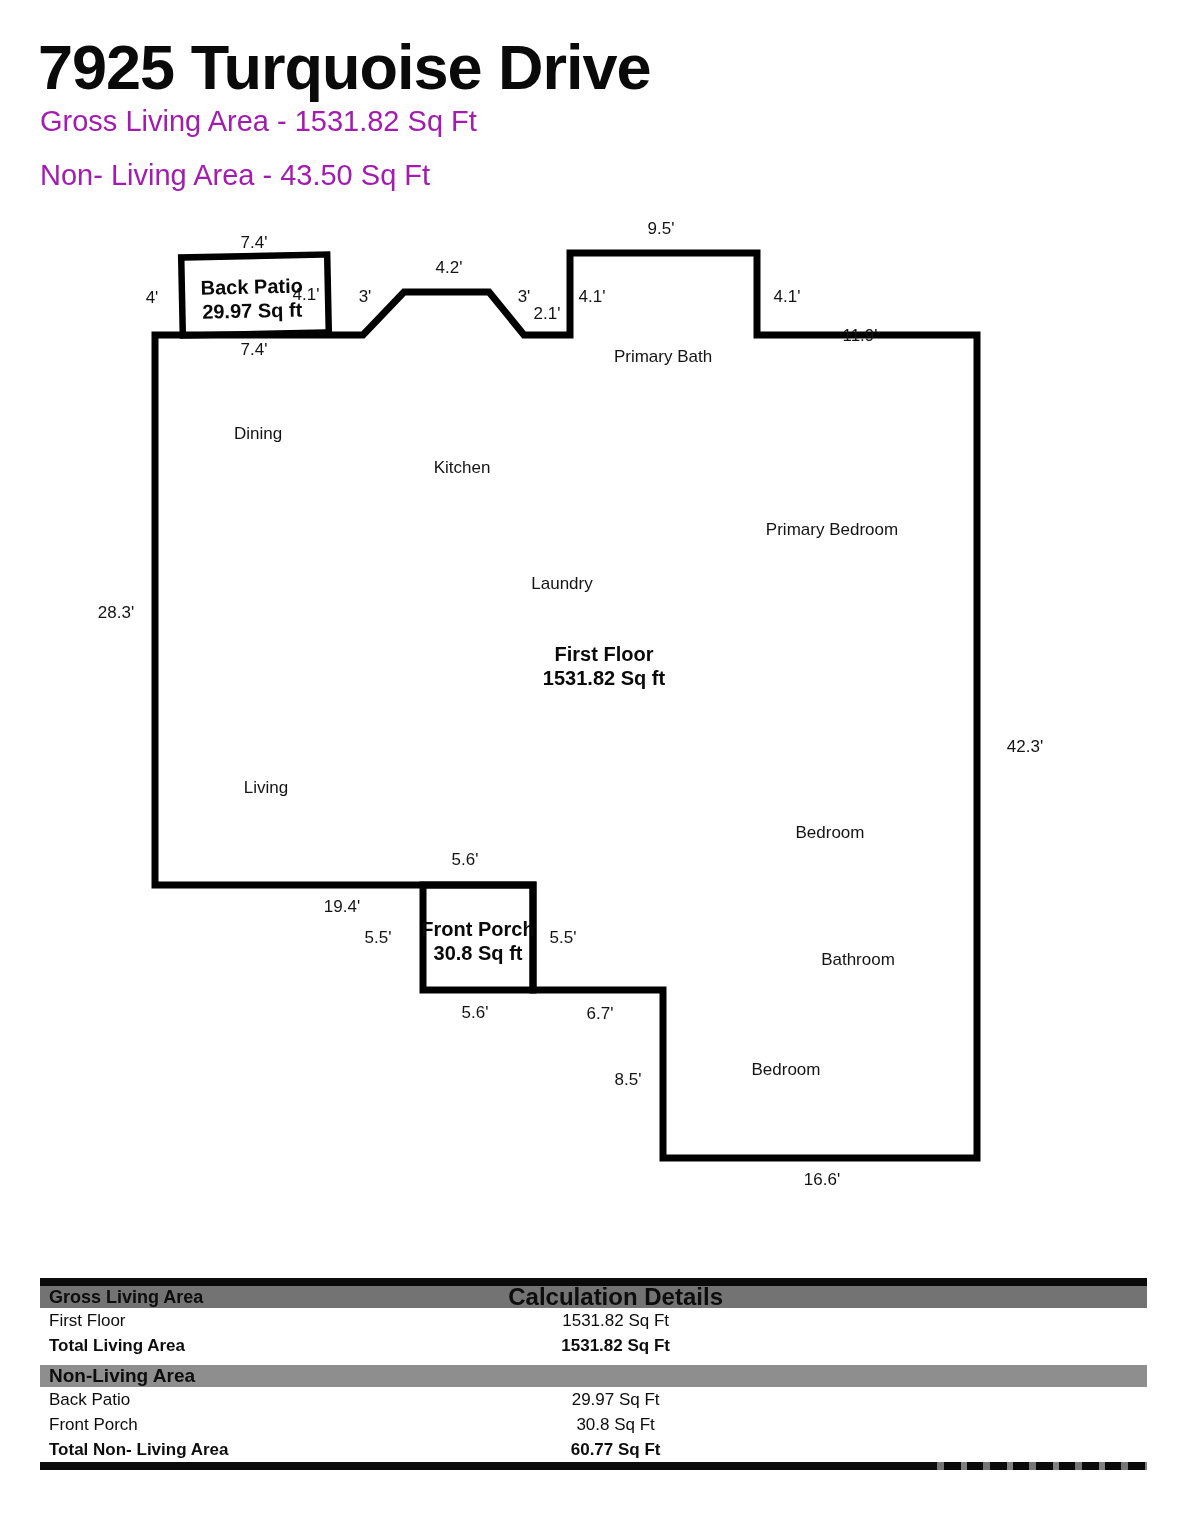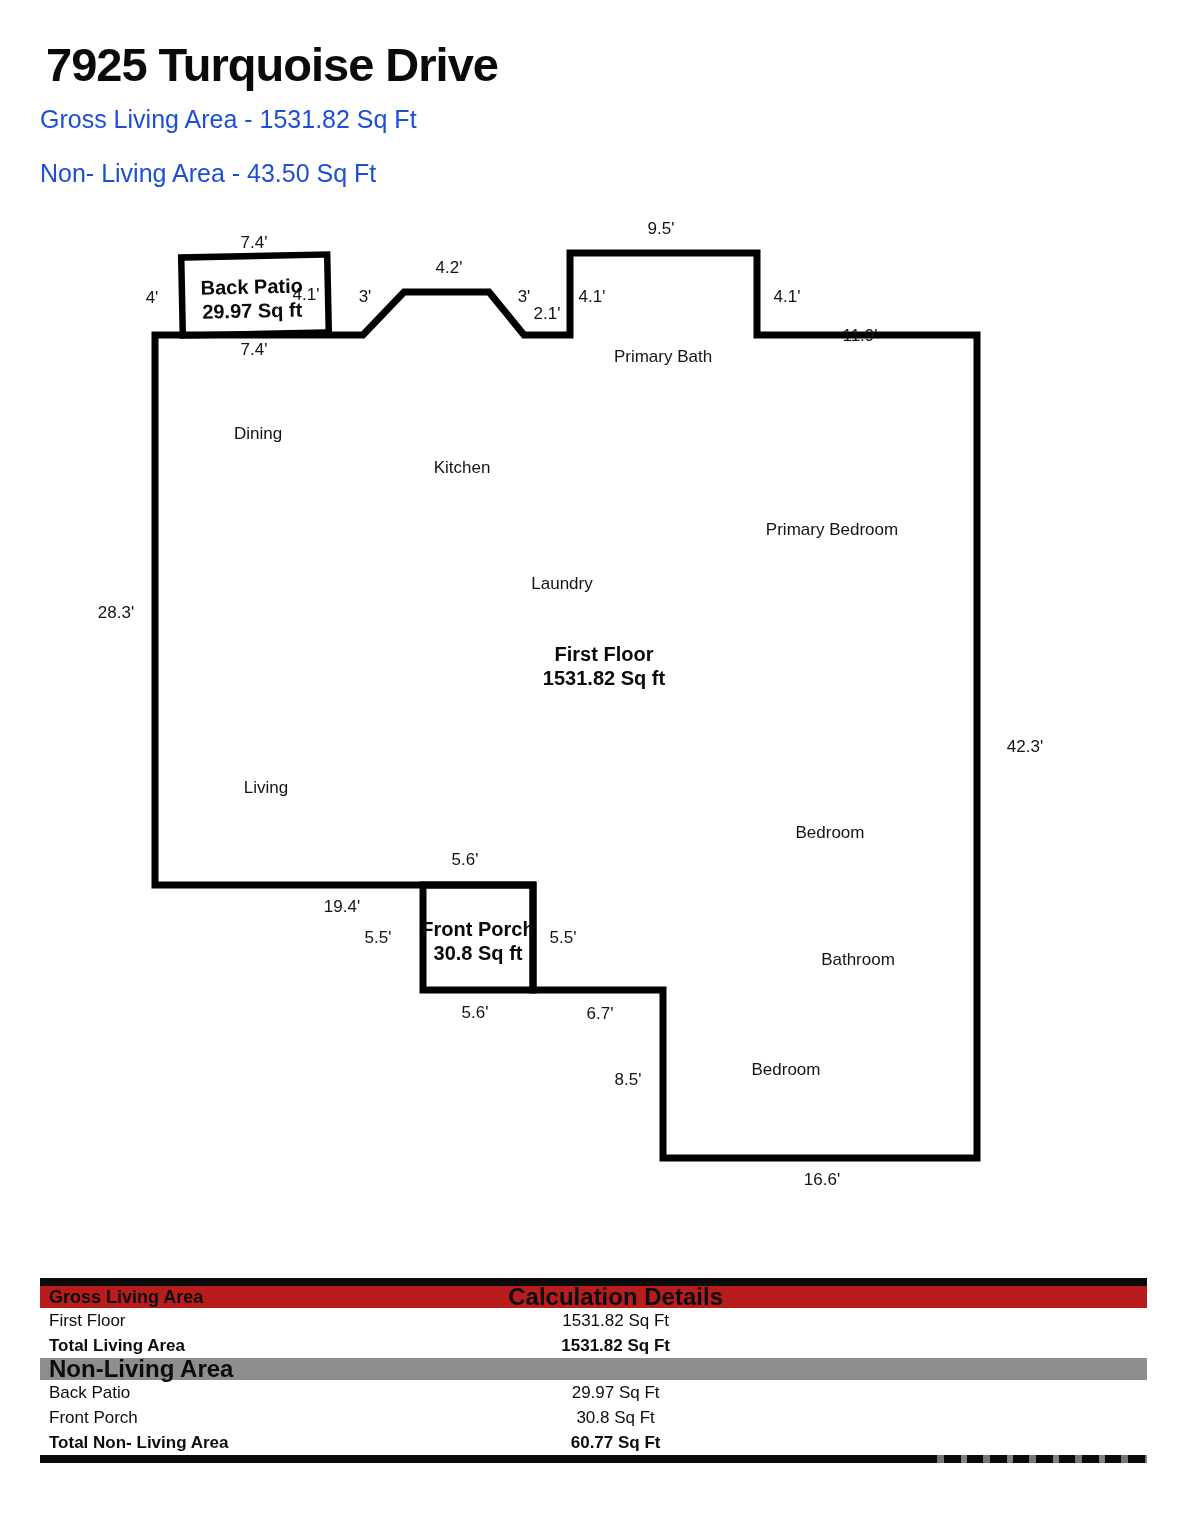--- a/index.html
+++ b/index.html
@@ -8,26 +8,26 @@
     width:1187px;height:1536px;
     background:#ffffff;
     font-family:"Liberation Sans", sans-serif;
     color:#0d0d0d;
     overflow:hidden;
     border-right:2px solid #dcdcdc;
   }
   
   .title{
     position:absolute;left:38px;top:28px;
-    font-size:47px;font-weight:700;letter-spacing:-1px;
-    line-height:1.25;margin:8px;color:#0a0a0a;
+    font-size:63px;font-weight:700;letter-spacing:-1px;
+    line-height:1.25;margin:0;color:#0a0a0a;
   }
   .subtitle{
     position:absolute;left:40px;
-    font-size:25px;font-weight:400;color:#1d4ed8;line-height:1.1;
+    font-size:29px;font-weight:400;color:#a21caf;line-height:1.1;
   }
   .subtitle.s1{top:106px;}
   .subtitle.s2{top:160px;}
   
   .plan-svg{position:absolute;left:0;top:0;z-index:1;}
   .plan-label{
     position:absolute;z-index:2;
     transform:translate(-50%,-50%);
     white-space:nowrap;
   }
@@ -49,27 +49,27 @@
     position:absolute;right:0;top:0;height:100%;width:210px;
     background:repeating-linear-gradient(90deg,
       rgba(130,130,130,0.9) 0 7px, rgba(10,10,10,1) 7px 24px,
       rgba(150,150,150,0.85) 24px 30px, rgba(10,10,10,1) 30px 46px);
   }
   .t-title{
     height:26px;line-height:27px;text-align:center;
     font-weight:700;font-size:18px;
   }
   .t-head{
-    position:relative;height:22px;background:#b91c1c;
+    position:relative;height:22px;background:#737373;
     display:flex;align-items:center;
   }
   .t-head .t-label{font-weight:700;font-size:18px;}
   .t-head .t-value{font-weight:700;font-size:24px;}
   .t-row{position:relative;display:flex;align-items:center;height:25px;}
-  .t-row.section{background:#8e8e8e;height:22px;margin-top:0;font-weight:700;font-size:24px;}
+  .t-row.section{background:#8e8e8e;height:22px;margin-top:7px;font-weight:700;font-size:19px;}
   .t-row.bold .t-label,.t-row.bold .t-value{font-weight:700;}
   .t-label{padding-left:9px;}
   .t-value{
     position:absolute;left:52%;transform:translateX(-50%);
     white-space:nowrap;
   }
 </style>
 </head>
 <body>
 

